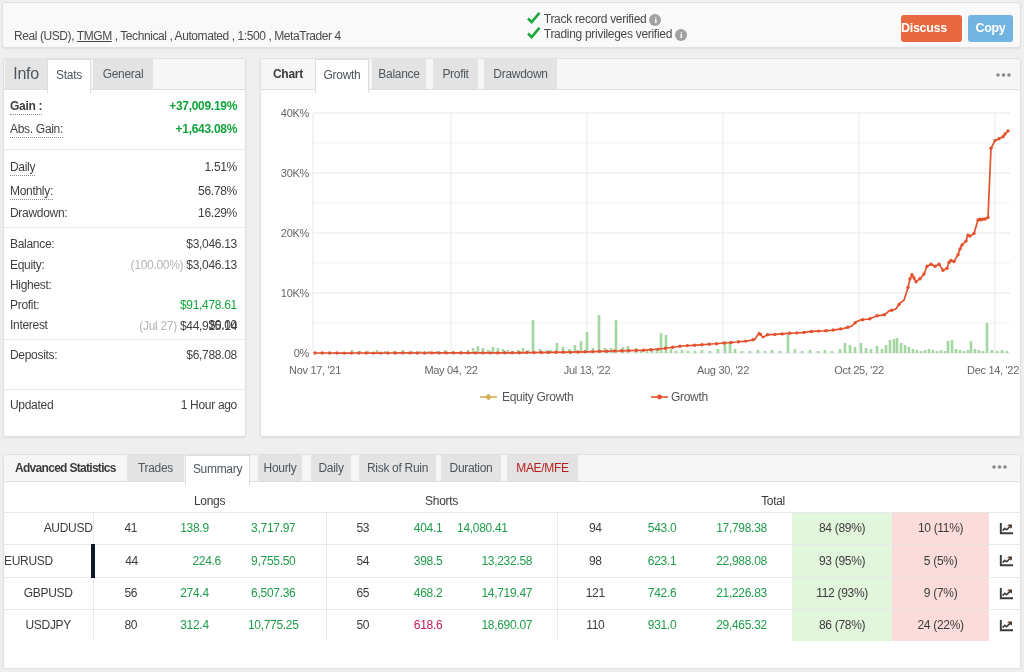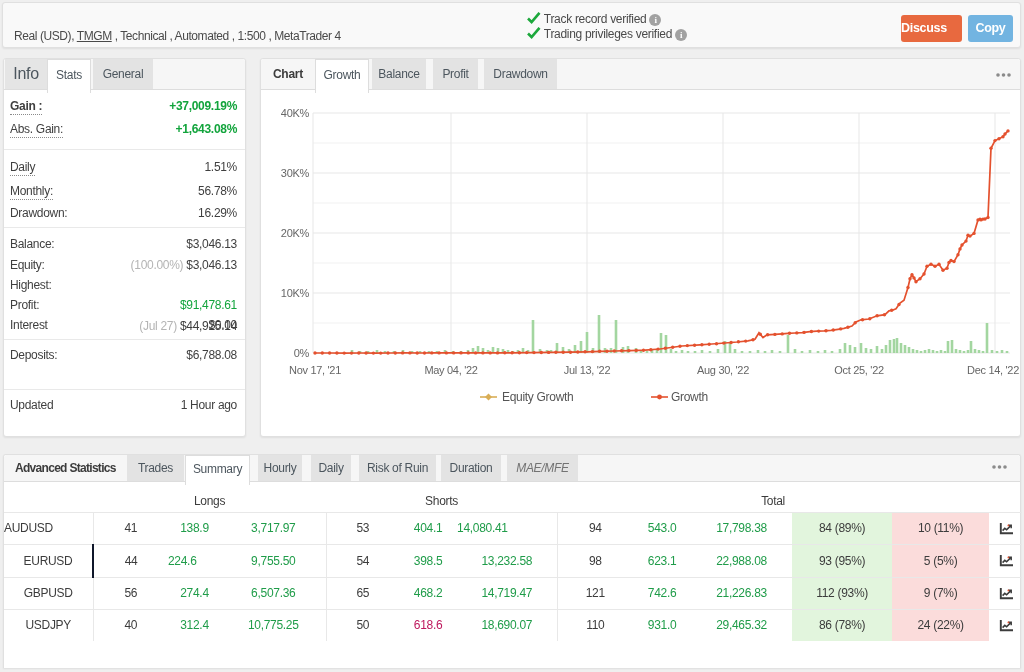--- a/index.html
+++ b/index.html
@@ -343,21 +343,21 @@
 
 <div class="panel" style="left:3px;top:454px;width:1016px;height:213px;border-bottom:none;border-radius:3px 3px 0 0;">
   <div class="tabbar" style="height:26px;"></div>
   <div style="position:absolute;left:11px;top:0;height:26px;line-height:26px;font-weight:bold;color:#3c3c3c;letter-spacing:-0.7px;">Advanced Statistics</div>
   <div style="position:absolute;left:123px;top:0;width:57px;background:#e3e3e3;height:26px;line-height:26px;text-align:center;color:#4c565e;font-size:12px;box-sizing:border-box;">Trades</div>
   <div style="position:absolute;left:181px;top:0;width:65px;background:#fff;border:1px solid #ddd;border-bottom:none;height:30px;line-height:27px;z-index:3;text-align:center;color:#4c565e;font-size:12px;box-sizing:border-box;">Summary</div>
   <div style="position:absolute;left:254px;top:0;width:44px;background:#e3e3e3;height:26px;line-height:26px;text-align:center;color:#4c565e;font-size:12px;box-sizing:border-box;">Hourly</div>
   <div style="position:absolute;left:307px;top:0;width:40px;background:#e3e3e3;height:26px;line-height:26px;text-align:center;color:#4c565e;font-size:12px;box-sizing:border-box;">Daily</div>
   <div style="position:absolute;left:355px;top:0;width:77px;background:#e3e3e3;height:26px;line-height:26px;text-align:center;color:#4c565e;font-size:12px;box-sizing:border-box;">Risk of Ruin</div>
   <div style="position:absolute;left:437px;top:0;width:60px;background:#e3e3e3;height:26px;line-height:26px;text-align:center;color:#4c565e;font-size:12px;box-sizing:border-box;">Duration</div>
-  <div style="position:absolute;left:503px;top:0;width:71px;background:#e3e3e3;height:26px;line-height:26px;text-align:center;color:#737373;font-size:12px;box-sizing:border-box;font-style:italic;">MAE/MFE</div>
+  <div style="position:absolute;left:503px;top:0;width:71px;background:#e3e3e3;height:26px;line-height:26px;text-align:center;color:#b91c1c;font-size:12px;box-sizing:border-box;">MAE/MFE</div>
   <div style="position:absolute;left:988px;top:10px;">
       <svg width="16" height="4" viewBox="0 0 16 4" style="display:block">
         <circle cx="2" cy="2" r="1.8" fill="#8b8b8b"></circle>
         <circle cx="7.5" cy="2" r="1.8" fill="#8b8b8b"></circle>
         <circle cx="13" cy="2" r="1.8" fill="#8b8b8b"></circle>
       </svg>
     </div>
   <table style="position:absolute;left:0;top:36px;border-collapse:collapse;table-layout:fixed;width:1018px;font-size:12px;color:#3c3c3c;">
 <colgroup>
         <col style="width:89px">
@@ -376,43 +376,43 @@
       </colgroup>
       <tbody>
         <tr style="height:21px;">
 <td></td>
           <td colspan="3" style="text-align:center;">Longs</td>
 <td colspan="3" style="text-align:center;">Shorts</td>
 <td colspan="5" style="text-align:center;">Total</td>
           <td></td>
         </tr>
         <tr style="height:32px;">
-<td style="border-top:1px solid #e8e8e8;border-right:1px solid #e8e8e8;text-align:left;">AUDUSD</td>
+<td style="border-top:1px solid #e8e8e8;border-right:1px solid #e8e8e8;text-align:right;">AUDUSD</td>
 <td style="border-top:1px solid #e8e8e8;text-align:center;">41</td>
 <td style="border-top:1px solid #e8e8e8;text-align:center;color:#1f9c49;">138.9</td>
 <td style="border-top:1px solid #e8e8e8;border-right:1px solid #e8e8e8;text-align:center;color:#1f9c49;">3,717.97</td>
 <td style="border-top:1px solid #e8e8e8;text-align:center;">53</td>
 <td style="border-top:1px solid #e8e8e8;text-align:center;color:#1f9c49;">404.1</td>
 <td style="border-top:1px solid #e8e8e8;border-right:1px solid #e8e8e8;text-align:left;color:#1f9c49;">14,080.41</td>
 <td style="border-top:1px solid #e8e8e8;text-align:center;">94</td>
 <td style="border-top:1px solid #e8e8e8;text-align:center;color:#1f9c49;">543.0</td>
 <td style="border-top:1px solid #e8e8e8;text-align:center;color:#1f9c49;">17,798.38</td>
 <td style="border-top:1px solid #e8e8e8;text-align:center;background:#e2f5dd;">84 (89%)</td>
 <td style="border-top:1px solid #e8e8e8;text-align:center;background:#fbdcdb;">10 (11%)</td>
 <td style="border-top:1px solid #e8e8e8;text-align:center;"><svg width="14" height="12" viewBox="0 0 14 12" style="vertical-align:middle;">
               <path d="M1.8 0 L1.8 10.2 L14 10.2" stroke="#3c3c3c" stroke-width="1.9" fill="none"></path>
               <path d="M3.6 7.6 L5.8 5.4 L7.6 6.8 L11.8 2.6" stroke="#3c3c3c" stroke-width="1.6" fill="none"></path>
               <path d="M9.2 2.2 L12.2 2.2 L12.2 5.2" stroke="#3c3c3c" stroke-width="1.5" fill="none"></path>
               <circle cx="9.4" cy="2.4" r="0.9" fill="#e4512e"></circle>
             </svg></td>
         </tr>
         <tr style="height:33px;">
-<td style="border-top:1px solid #e8e8e8;border-right:2px solid #0f172a;text-align:center;margin-left:10px;">EURUSD</td>
+<td style="border-top:1px solid #e8e8e8;border-right:4px solid #0f172a;text-align:left;margin-left:10px;">EURUSD</td>
 <td style="border-top:1px solid #e8e8e8;text-align:center;">44</td>
-<td style="border-top:1px solid #e8e8e8;text-align:left;color:#1f9c49;margin-top:36px;">224.6</td>
+<td style="border-top:1px solid #e8e8e8;text-align:right;color:#1f9c49;margin-top:36px;">224.6</td>
 <td style="border-top:1px solid #e8e8e8;border-right:1px solid #e8e8e8;text-align:center;color:#1f9c49;">9,755.50</td>
 <td style="border-top:1px solid #e8e8e8;text-align:center;">54</td>
 <td style="border-top:1px solid #e8e8e8;text-align:center;color:#1f9c49;">398.5</td>
 <td style="border-top:1px solid #e8e8e8;border-right:1px solid #e8e8e8;text-align:center;color:#1f9c49;">13,232.58</td>
 <td style="border-top:1px solid #e8e8e8;text-align:center;">98</td>
 <td style="border-top:1px solid #e8e8e8;text-align:center;color:#1f9c49;">623.1</td>
 <td style="border-top:1px solid #e8e8e8;text-align:center;color:#1f9c49;">22,988.08</td>
 <td style="border-top:1px solid #e8e8e8;text-align:center;background:#e2f5dd;">93 (95%)</td>
 <td style="border-top:1px solid #e8e8e8;text-align:center;background:#fbdcdb;">5 (5%)</td>
 <td style="border-top:1px solid #e8e8e8;text-align:center;"><svg width="14" height="12" viewBox="0 0 14 12" style="vertical-align:middle;">
@@ -437,21 +437,21 @@
 <td style="border-top:1px solid #e8e8e8;text-align:center;background:#fbdcdb;">9 (7%)</td>
 <td style="border-top:1px solid #e8e8e8;text-align:center;"><svg width="14" height="12" viewBox="0 0 14 12" style="vertical-align:middle;">
               <path d="M1.8 0 L1.8 10.2 L14 10.2" stroke="#3c3c3c" stroke-width="1.9" fill="none"></path>
               <path d="M3.6 7.6 L5.8 5.4 L7.6 6.8 L11.8 2.6" stroke="#3c3c3c" stroke-width="1.6" fill="none"></path>
               <path d="M9.2 2.2 L12.2 2.2 L12.2 5.2" stroke="#3c3c3c" stroke-width="1.5" fill="none"></path>
               <circle cx="9.4" cy="2.4" r="0.9" fill="#e4512e"></circle>
             </svg></td>
         </tr>
         <tr style="height:32px;">
 <td style="border-top:1px solid #e8e8e8;border-right:1px solid #e8e8e8;text-align:center;">USDJPY</td>
-<td style="border-top:1px solid #e8e8e8;text-align:center;">40</td>
+<td style="border-top:1px solid #e8e8e8;text-align:center;">80</td>
 <td style="border-top:1px solid #e8e8e8;text-align:center;color:#1f9c49;">312.4</td>
 <td style="border-top:1px solid #e8e8e8;border-right:1px solid #e8e8e8;text-align:center;color:#1f9c49;">10,775.25</td>
 <td style="border-top:1px solid #e8e8e8;text-align:center;">50</td>
 <td style="border-top:1px solid #e8e8e8;text-align:center;color:#be185d;">618.6</td>
 <td style="border-top:1px solid #e8e8e8;border-right:1px solid #e8e8e8;text-align:center;color:#1f9c49;">18,690.07</td>
 <td style="border-top:1px solid #e8e8e8;text-align:center;">110</td>
 <td style="border-top:1px solid #e8e8e8;text-align:center;color:#1f9c49;">931.0</td>
 <td style="border-top:1px solid #e8e8e8;text-align:center;color:#1f9c49;">29,465.32</td>
 <td style="border-top:1px solid #e8e8e8;text-align:center;background:#e2f5dd;">86 (78%)</td>
 <td style="border-top:1px solid #e8e8e8;text-align:center;background:#fbdcdb;">24 (22%)</td>

